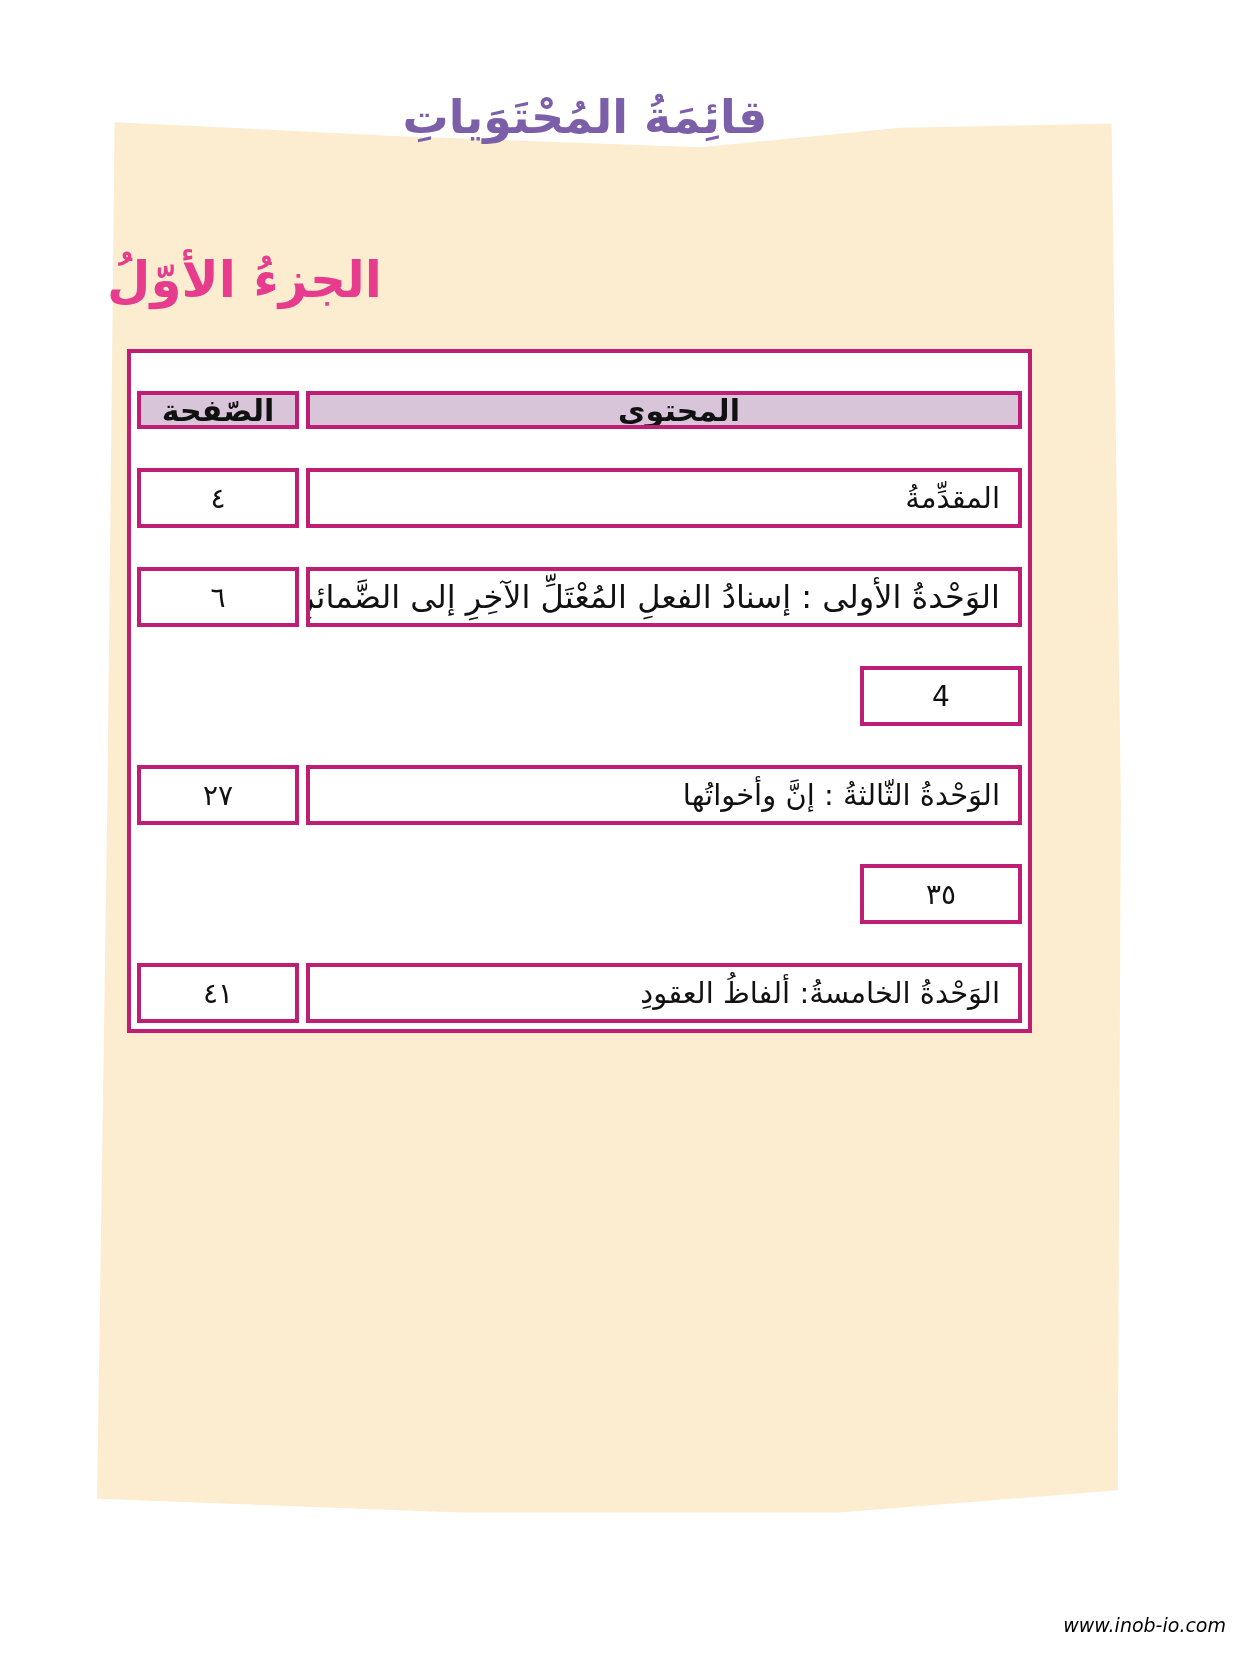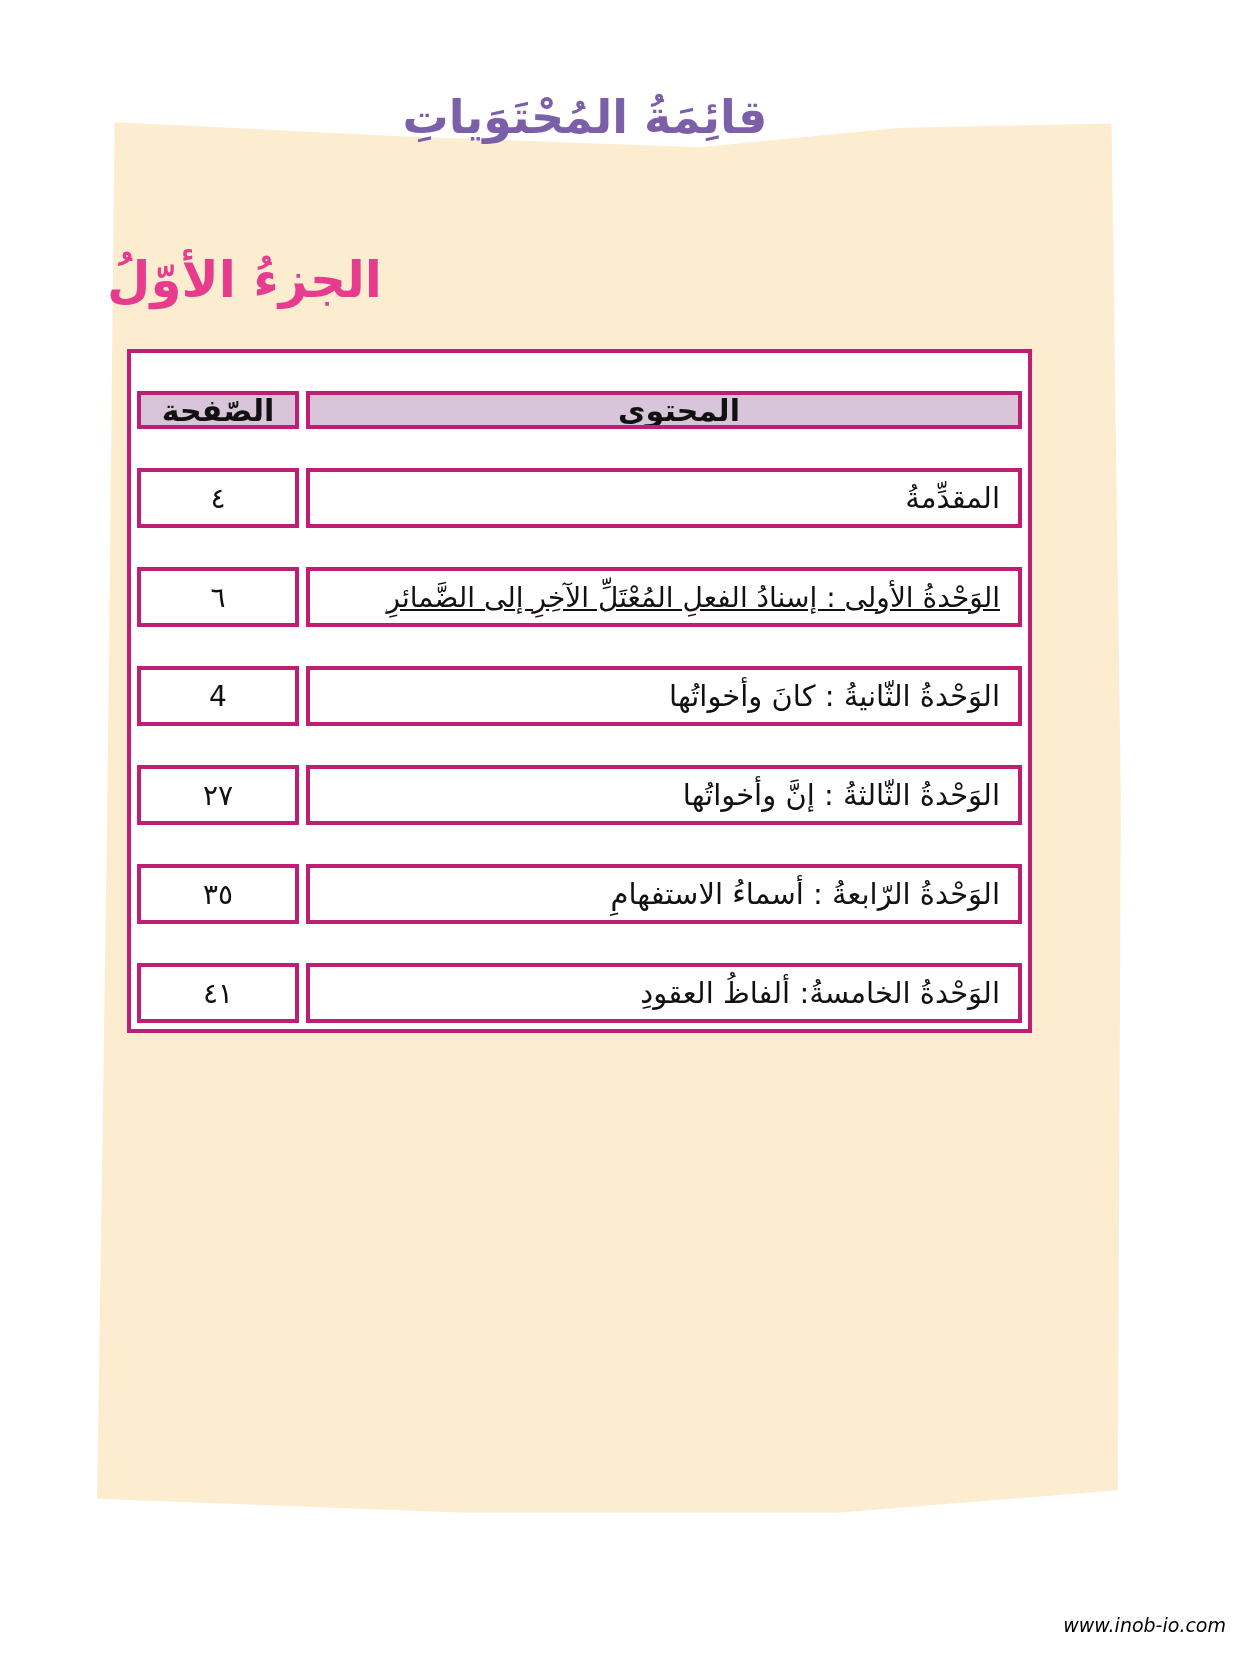--- a/index.html
+++ b/index.html
@@ -82,21 +82,21 @@
     text-align:right;
     white-space:nowrap;
   }
   .toc-row.header .cell{
     background:var(--header-cell-bg);
     font-weight:bold;
     font-size:30px;
   }
   .toc-row.header .content-col{justify-content:center;text-align:right;padding-left:48px;}
   
-  .toc-row:nth-child(3) .content-col{font-size:28px;text-decoration:underline;}
+  .toc-row:nth-child(3) .content-col{font-size:32px;}
 
   .watermark{
     position:absolute;right:14px;top:1614px;
     font-size:19px;font-weight:normal;font-style:italic;
     color:var(--watermark);
     letter-spacing:0px;
     direction:ltr;
   }
 </style>
 </head>
@@ -123,31 +123,29 @@
         <div class="cell content-col">المقدِّمةُ</div>
         <div class="cell page-col">٤</div>
       </div>
 
       <div class="toc-row">
         <div class="cell content-col">الوَحْدةُ الأولى :  إسنادُ الفعلِ المُعْتَلِّ الآخِرِ إلى الضَّمائرِ</div>
         <div class="cell page-col">٦</div>
       </div>
 
       <div class="toc-row">
-        <div class="cell content-col">الوَحْدةُ الثّانيةُ : كانَ وأخواتُها</div>
         <div class="cell page-col">4</div>
       </div>
 
       <div class="toc-row">
         <div class="cell content-col">الوَحْدةُ الثّالثةُ : إنَّ وأخواتُها</div>
         <div class="cell page-col">٢٧</div>
       </div>
 
       <div class="toc-row">
-        <div class="cell content-col">الوَحْدةُ الرّابعةُ : أسماءُ الاستفهامِ</div>
         <div class="cell page-col">٣٥</div>
       </div>
 
       <div class="toc-row">
         <div class="cell content-col">الوَحْدةُ الخامسةُ: ألفاظُ العقودِ</div>
         <div class="cell page-col">٤١</div>
       </div>
 
     </div>
   </div>

